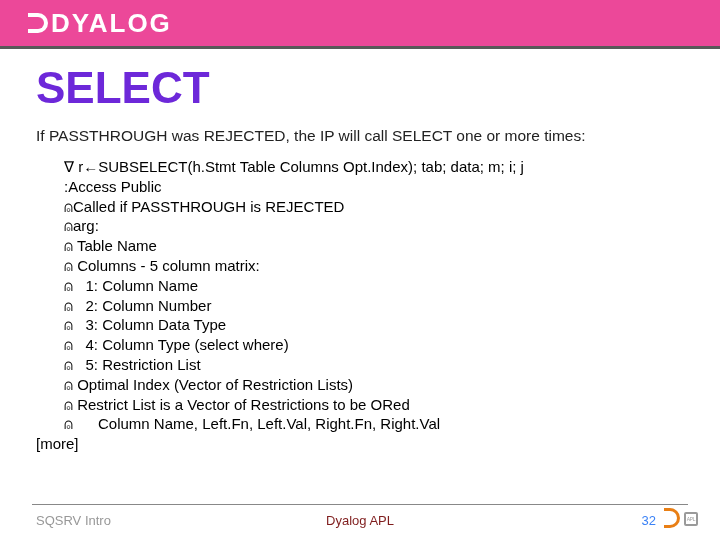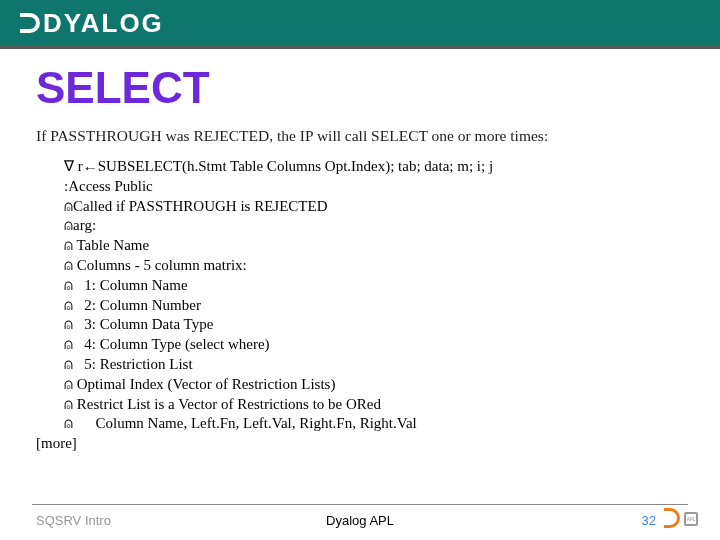--- a/index.html
+++ b/index.html
@@ -1,28 +1,28 @@
 <!DOCTYPE html>
 <html><head>
 <meta charset="utf-8">
 <style>
   * { margin: 0; padding: 0; box-sizing: border-box; }
   html, body { width: 720px; height: 540px; font-family: Arial, Helvetica, sans-serif; background: #fff; overflow: hidden; }
   .slide { width: 720px; height: 540px; position: relative; }
-  .topbar { width: 100%; height: 46px; background: #0f766e; display: flex; align-items: center; padding-left: 20px; }
+  .topbar { width: 100%; height: 46px; background: #ec4899; display: flex; align-items: center; padding-left: 28px; }
   .logo-word { font-family: "Arial Black", Arial, sans-serif; font-weight: 900; font-size: 26px; letter-spacing: 2px; color: #fff; display: flex; align-items: center; gap: 1px; }
   .logo-d { display: inline-block; width: 20px; height: 20px; border: 4px solid #fff; border-left: none; border-radius: 0 14px 14px 0; margin-right: 2px; }
   .underbar { width: 100%; height: 3px; background: #595959; }
   .title { font-family: Arial, sans-serif; font-weight: 700; font-size: 44px; color: #6d28d9; margin: 14px 0 14px 36px; }
-  .intro { font-size: 15.5px; color: #222; margin: 0 36px 12px 36px; font-family: Liberation Serif, serif; }
-  .codeblock { font-family: Liberation Serif, serif; font-size: 15px; line-height: 1.32; color: #000; margin: 0 36px 0 64px; white-space: pre; }
+  .intro { font-size: 15.5px; color: #222; margin: 0 36px 12px 36px; }
+  .codeblock { font-family: Liberation Sans, sans-serif; font-size: 15px; line-height: 1.32; color: #000; margin: 0 36px 0 64px; white-space: pre; }
   .footer { position: absolute; left: 0; bottom: 0; width: 100%; height: 48px; }
   .footer-line { position: absolute; top: 12px; left: 32px; right: 32px; height: 1px; background: #888; }
   .footer-left { position: absolute; left: 36px; bottom: 12px; font-size: 13px; color: #989898; }
-  .footer-center { position: absolute; left: 50%; transform: translateX(-50%); bottom: 12px; font-size: 13px; color: #000000; }
+  .footer-center { position: absolute; left: 50%; transform: translateX(-50%); bottom: 12px; font-size: 13px; color: #7f1d1d; }
   .footer-right { position: absolute; right: 64px; bottom: 12px; font-size: 13px; color: #3b82f6; }
   .footer-logo { position: absolute; right: 22px; bottom: 8px; width: 34px; height: 26px; }
   .footer-logo .d2 { position: absolute; left: 0; top: 2px; width: 16px; height: 20px; border: 3px solid #e97f15; border-left: none; border-radius: 0 12px 12px 0; }
   .footer-logo .apl-box { position: absolute; right: 0; top: 6px; width: 14px; height: 14px; border: 2px solid #9a9a9a; border-radius: 2px; display: flex; align-items: center; justify-content: center; }
   .footer-logo .apl-box span { font-size: 5px; color: #9a9a9a; letter-spacing: -0.3px; }
 </style>
 </head>
 <body>
 
 <div class="slide">

